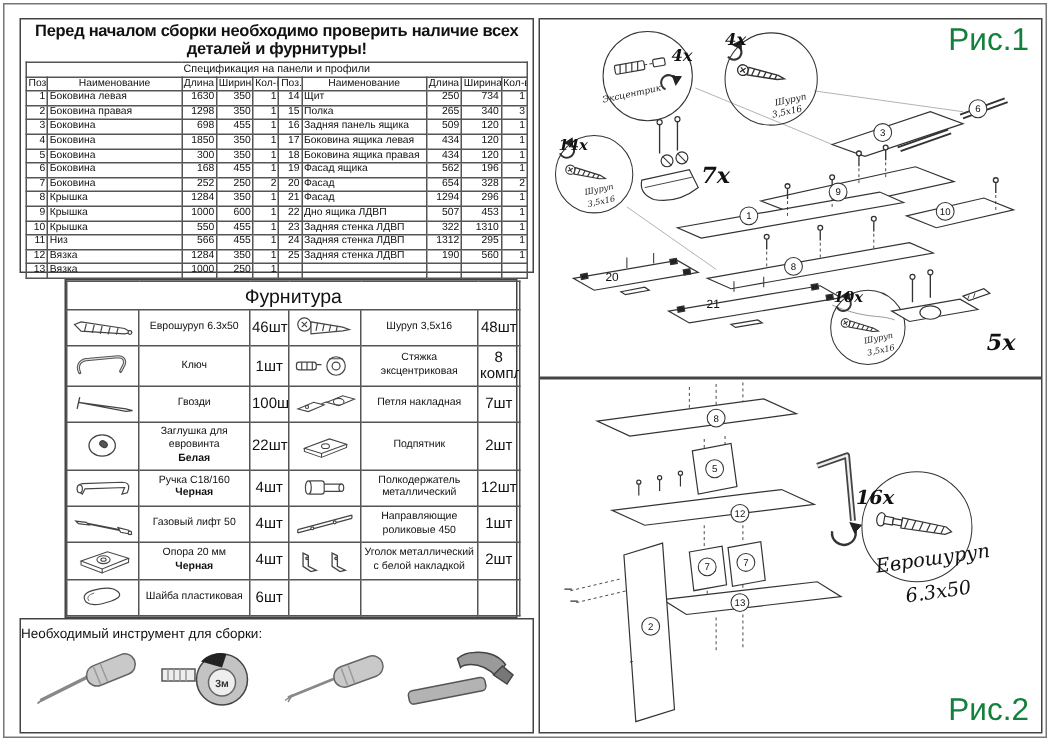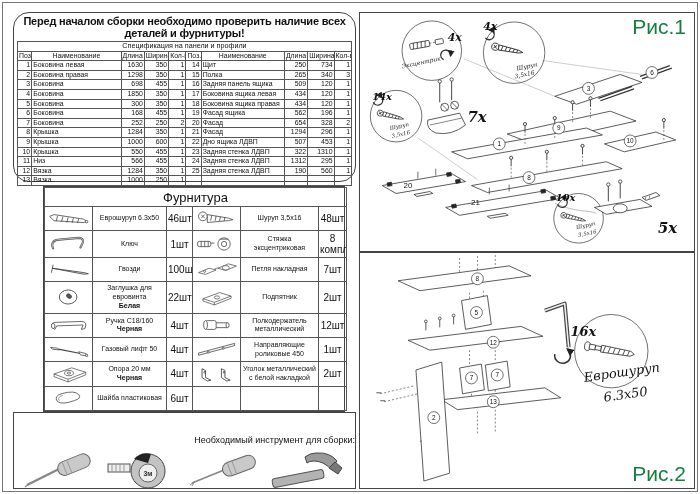--- a/index.html
+++ b/index.html
@@ -1,40 +1,40 @@
 <!DOCTYPE html>
 <html><head>
 <meta charset="utf-8">
 <style>
   html,body{margin:0;padding:0;background:#fff;}
   body{width:700px;height:494px;position:relative;font-family:"Liberation Sans",sans-serif;color:#111;overflow:hidden;}
   .sheet{position:absolute;inset:2px;border:1px solid #777;background:#fff;}
   .box{position:absolute;border:1px solid #444;background:#fff;box-sizing:border-box;}
   
-  #spec-panel{left:10px;top:9px;width:343px;height:170px;border-radius:16px;}
+  #spec-panel{left:10px;top:9px;width:343px;height:170px;}
   .main-title{font-weight:bold;font-size:11px;text-align:center;padding-top:2px;letter-spacing:-0.2px;}
   table{border-collapse:collapse;}
   #spec-table{margin:2px auto 0 auto;width:335px;font-size:6.9px;table-layout:fixed;padding-left:23px;}
   #spec-table td,#spec-table th{border:1px solid #555;padding:0 1px;height:8.6px;line-height:8.4px;overflow:hidden;white-space:nowrap;font-weight:normal;}
   #spec-table .cap{text-align:center;font-size:7.2px;}
   #spec-table .hd{text-align:center;}
   .c-num{text-align:right;}
   .c-name{text-align:left;}
   
   #hw-panel{left:40px;top:183px;width:302px;height:226px;}
   #hw-table{width:100%;height:100%;table-layout:fixed;font-size:7px;padding-left:36px;}
   #hw-table td,#hw-table th{border:1px solid #555;padding:0 1px;overflow:hidden;}
   #hw-table .cap{font-size:13px;text-align:center;font-weight:normal;height:18px;}
   .hw-ic{text-align:center;}
   .hw-nm{text-align:center;line-height:1.25;}
   .hw-qt{text-align:center;font-size:10px;}
   .hw-icon{width:44px;height:20px;vertical-align:middle;}
   
   #tools-panel{left:10px;top:409px;width:343px;height:77px;}
-  .tools-cap{text-align:right;font-size:9px;padding-top:22px;}
+  .tools-cap{text-align:left;font-size:9px;padding-top:4px;}
   .tools-row{display:flex;justify-content:space-around;align-items:center;padding:0 6px;}
   .tool-svg{width:80px;height:48px;}
   
   #fig1-panel{left:356px;top:9px;width:336px;height:240px;}
   #fig2-panel{left:356px;top:249px;width:336px;height:237px;}
   .fig-label{position:absolute;font-size:21px;color:#15803d;}
   #fig1-label{top:2px;right:8px;}
   #fig2-label{bottom:2px;right:8px;}
   .figsvg{position:absolute;inset:0;width:100%;height:100%;}
   

